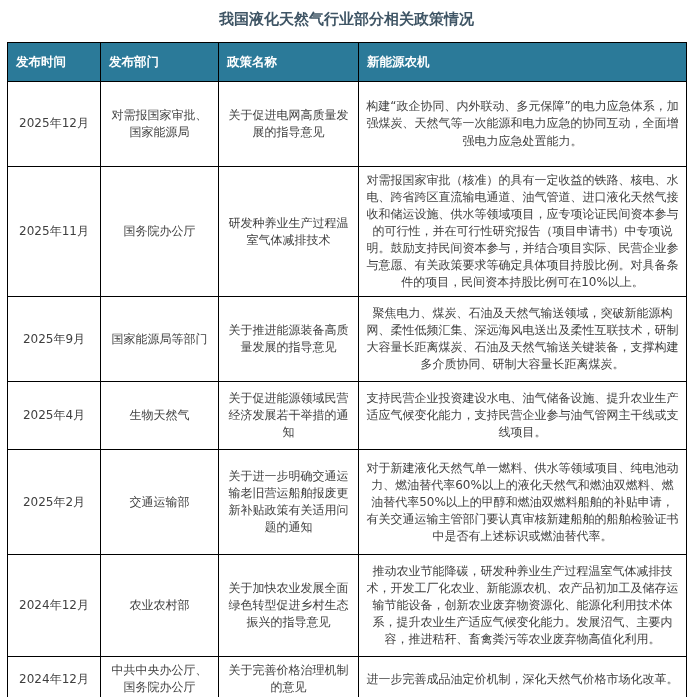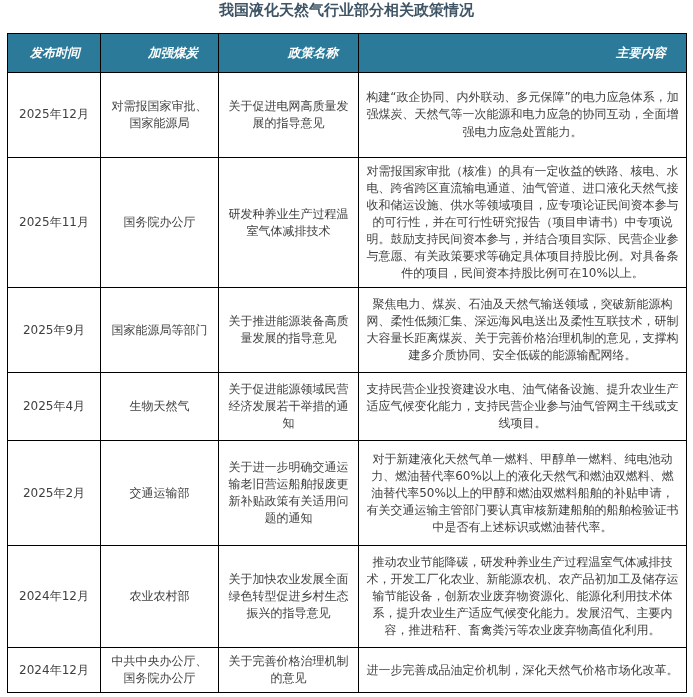--- a/index.html
+++ b/index.html
@@ -11,39 +11,39 @@
     height: 697px;
     overflow: hidden;
     background: #ffffff;
     font-family: "DejaVu Sans", sans-serif;
   }
   .page-title {
     text-align: center;
     color: #3F5565;
     font-weight: bold;
     font-size: 15px;
+    padding-top: 9px;
     line-height: 20px;
   }
   table.policy-table {
     border-collapse: collapse;
     table-layout: fixed;
     width: 679px;
     margin: 13px 7px 0 7px;
   }
   table.policy-table th {
     background: #2B7A99;
     color: #ffffff;
     font-size: 12.5px;
     font-weight: bold;
     height: 38px;
     border: 1px solid #000000;
-    text-align: right;
+    text-align: left;
     vertical-align: middle;
-    padding: 0 20px;
-    font-style: italic;
+    padding: 0 8px;
   }
   table.policy-table td {
     border: 1px solid #000000;
     font-size: 12px;
     color: #3F3F3F;
     text-align: center;
     vertical-align: middle;
     padding: 5px 7px;
     line-height: 1.42;
     word-break: break-all;
@@ -61,55 +61,55 @@
 <table class="policy-table">
   <colgroup>
     <col class="c-date">
     <col class="c-dept">
     <col class="c-policy">
     <col class="c-content">
   </colgroup>
   <thead>
     <tr>
       <th>发布时间</th>
-      <th>加强煤炭</th>
+      <th>发布部门</th>
       <th>政策名称</th>
-      <th>主要内容</th>
+      <th>新能源农机</th>
     </tr>
   </thead>
   <tbody>
     <tr style="height:85px;">
       <td>2025年12月</td>
       <td>对需报国家审批、国家能源局</td>
       <td>关于促进电网高质量发展的指导意见</td>
       <td>构建“政企协同、内外联动、多元保障”的电力应急体系，加强煤炭、天然气等一次能源和电力应急的协同互动，全面增强电力应急处置能力。</td>
     </tr>
     <tr style="height:125px;">
       <td>2025年11月</td>
       <td>国务院办公厅</td>
       <td>研发种养业生产过程温室气体减排技术</td>
       <td>对需报国家审批（核准）的具有一定收益的铁路、核电、水电、跨省跨区直流输电通道、油气管道、进口液化天然气接收和储运设施、供水等领域项目，应专项论证民间资本参与的可行性，并在可行性研究报告（项目申请书）中专项说明。鼓励支持民间资本参与，并结合项目实际、民营企业参与意愿、有关政策要求等确定具体项目持股比例。对具备条件的项目，民间资本持股比例可在10%以上。</td>
     </tr>
     <tr style="height:85px;">
       <td>2025年9月</td>
       <td>国家能源局等部门</td>
       <td>关于推进能源装备高质量发展的指导意见</td>
-      <td>聚焦电力、煤炭、石油及天然气输送领域，突破新能源构网、柔性低频汇集、深远海风电送出及柔性互联技术，研制大容量长距离煤炭、关于完善价格治理机制的意见，支撑构建多介质协同、安全低碳的能源输配网络。</td>
+      <td>聚焦电力、煤炭、石油及天然气输送领域，突破新能源构网、柔性低频汇集、深远海风电送出及柔性互联技术，研制大容量长距离煤炭、石油及天然气输送关键装备，支撑构建多介质协同、研制大容量长距离煤炭。</td>
     </tr>
     <tr style="height:68px;">
       <td>2025年4月</td>
       <td>生物天然气</td>
       <td>关于促进能源领域民营经济发展若干举措的通知</td>
       <td>支持民营企业投资建设水电、油气储备设施、提升农业生产适应气候变化能力，支持民营企业参与油气管网主干线或支线项目。</td>
     </tr>
     <tr style="height:105px;">
       <td>2025年2月</td>
       <td>交通运输部</td>
       <td>关于进一步明确交通运输老旧营运船舶报废更新补贴政策有关适用问题的通知</td>
-      <td>对于新建液化天然气单一燃料、甲醇单一燃料、纯电池动力、燃油替代率60%以上的液化天然气和燃油双燃料、燃油替代率50%以上的甲醇和燃油双燃料船舶的补贴申请，有关交通运输主管部门要认真审核新建船舶的船舶检验证书中是否有上述标识或燃油替代率。</td>
+      <td>对于新建液化天然气单一燃料、供水等领域项目、纯电池动力、燃油替代率60%以上的液化天然气和燃油双燃料、燃油替代率50%以上的甲醇和燃油双燃料船舶的补贴申请，有关交通运输主管部门要认真审核新建船舶的船舶检验证书中是否有上述标识或燃油替代率。</td>
     </tr>
     <tr style="height:102px;">
       <td>2024年12月</td>
       <td>农业农村部</td>
       <td>关于加快农业发展全面绿色转型促进乡村生态振兴的指导意见</td>
       <td>推动农业节能降碳，研发种养业生产过程温室气体减排技术，开发工厂化农业、新能源农机、农产品初加工及储存运输节能设备，创新农业废弃物资源化、能源化利用技术体系，提升农业生产适应气候变化能力。发展沼气、主要内容，推进秸秆、畜禽粪污等农业废弃物高值化利用。</td>
     </tr>
     <tr style="height:36px;">
       <td>2024年12月</td>
       <td>中共中央办公厅、国务院办公厅</td>

